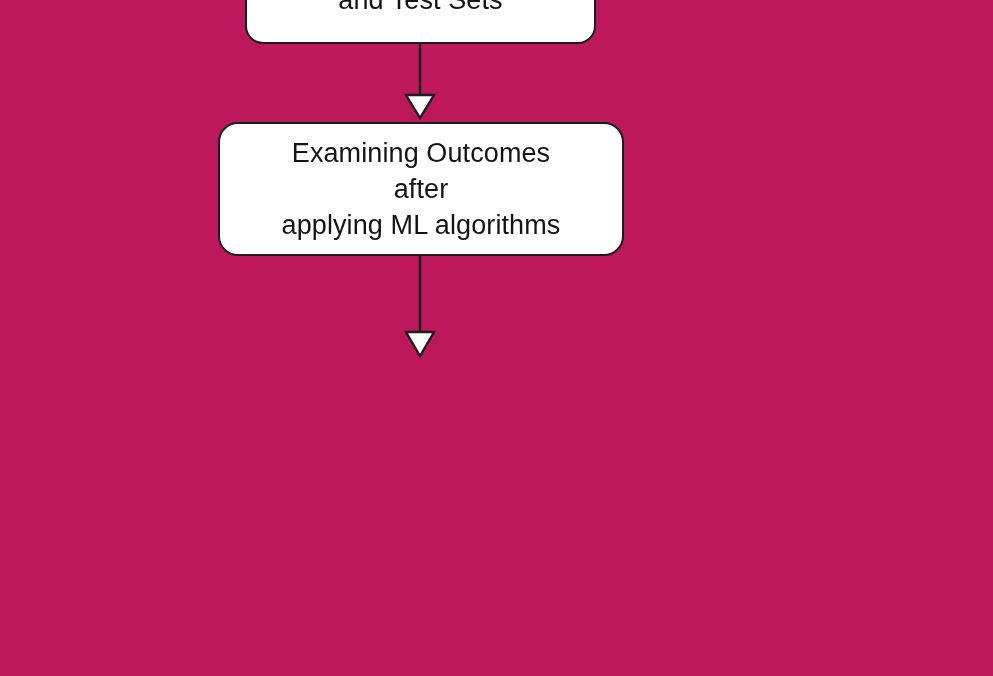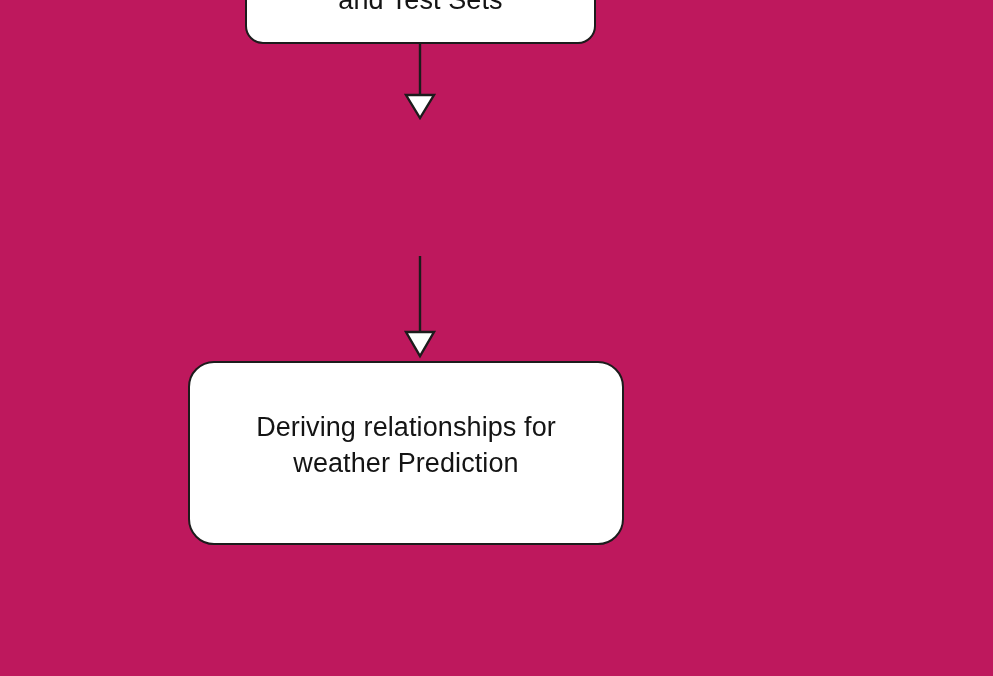--- a/index.html
+++ b/index.html
@@ -87,19 +87,20 @@
     <g>
       <line x1="420" y1="256" x2="420" y2="332" stroke="#1c1c1c" stroke-width="2.4"></line>
       <polygon points="406,332 434,332 420,356" fill="#ffffff" stroke="#1c1c1c" stroke-width="2.4" stroke-linejoin="miter"></polygon>
     </g>
   </svg>
 
   <div class="node-box" id="node-top">
     <div class="node-label">and Test Sets</div>
   </div>
 
+  <div class="node-box" id="node-middle">
+    <div class="node-label">Examining Outcomes
+after
+applying ML algorithms</div>
+  </div>
 
-  <div class="node-box" id="node-bottom">
-    <div class="node-label">Deriving relationships for
-weather Prediction</div>
-  </div>
 
 </div>
 
 </body></html>

